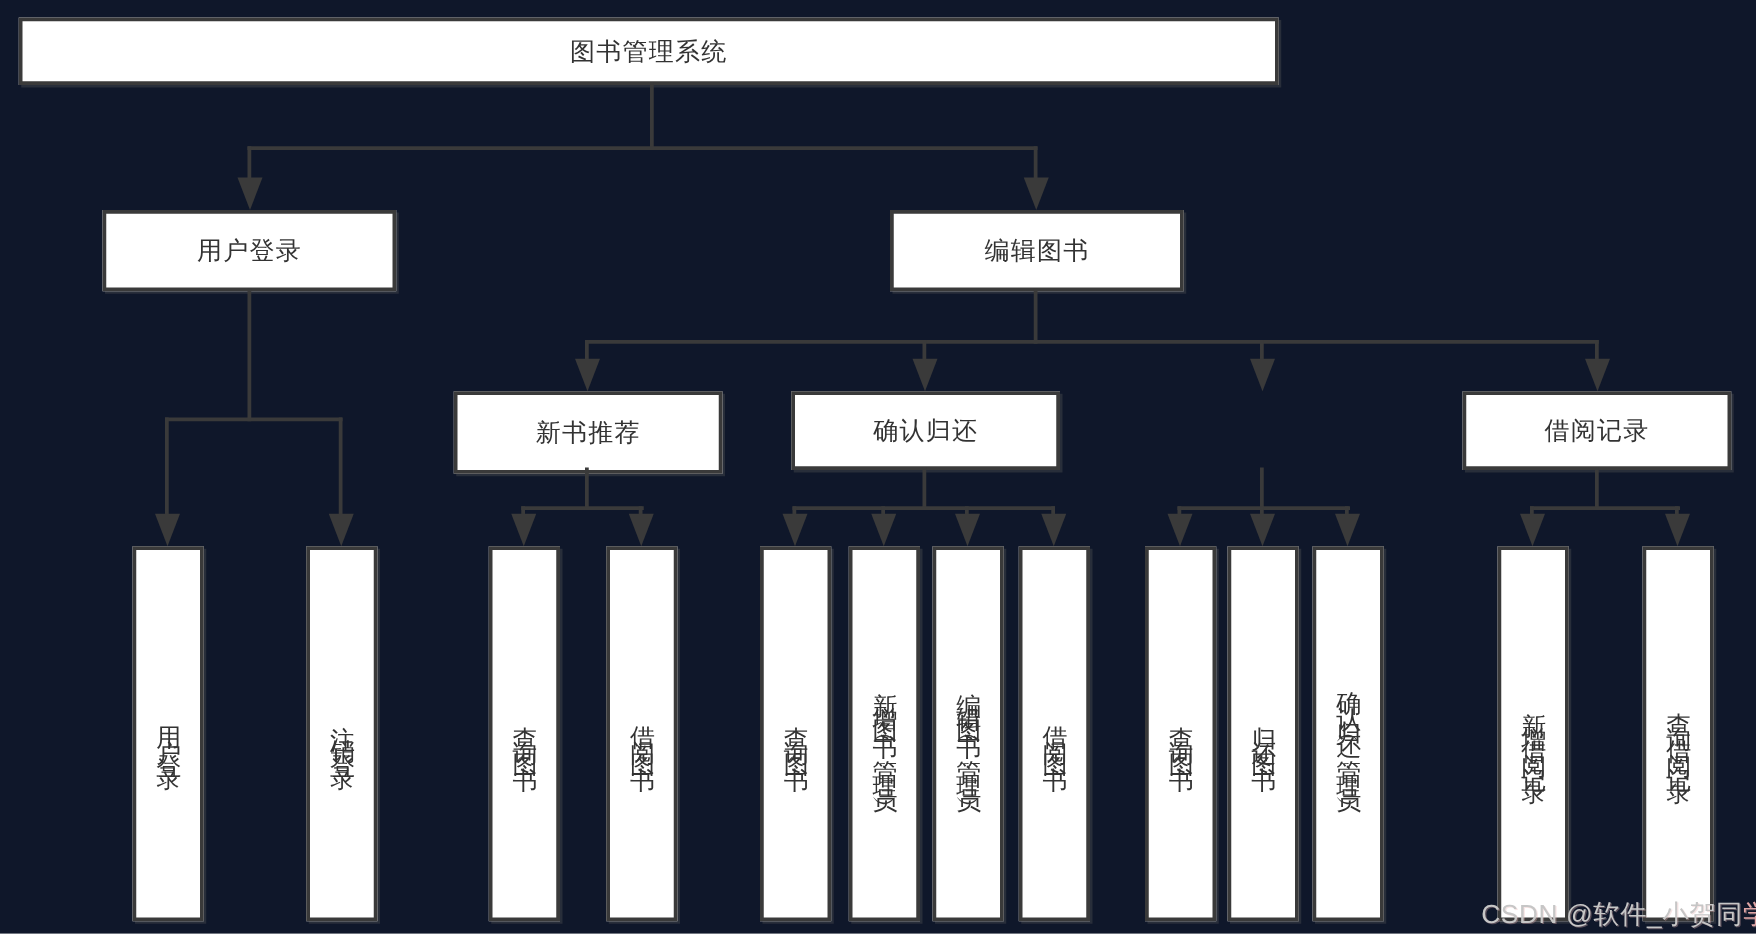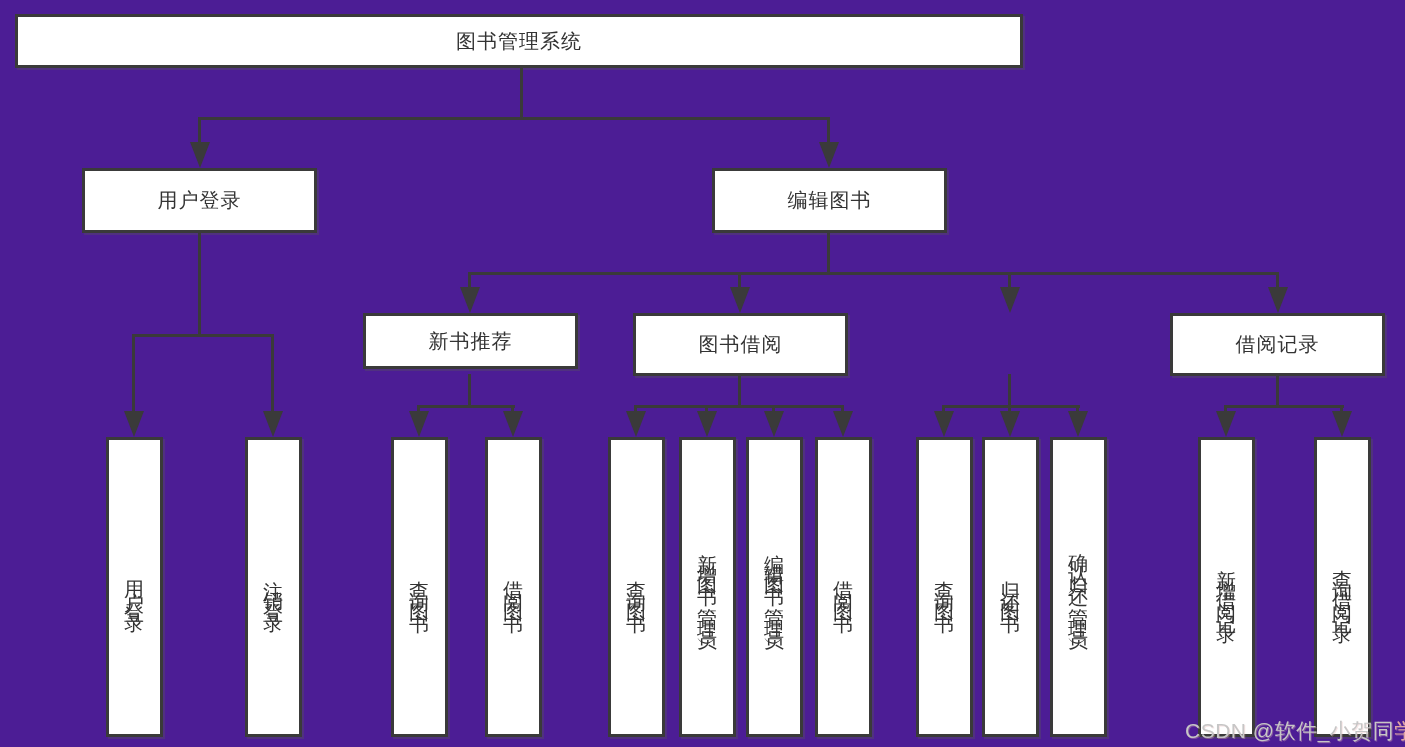--- a/index.html
+++ b/index.html
@@ -1,20 +1,20 @@
 <!DOCTYPE html>
 <html><head>
 <meta charset="utf-8">
 <style>
   html,body{margin:0;padding:0;background:#ffffff;}
   body{font-family:"Liberation Sans", sans-serif;}
   #canvas{
     position:relative;
     width:1405px;height:747px;
-    background:#4c1d95;
+    background:#0f172a;
     overflow:hidden;
     color:#333333;
     text-decoration:underline;
   }
   .box{
     position:absolute;
     box-sizing:border-box;
     background:#ffffff;
     border:3px solid #3a3a3a;
     box-shadow:2px 2px 0 rgba(90,90,90,0.35);
@@ -89,25 +89,25 @@
   <div class="hline" style="left:468px;top:272px;width:811px;"></div>
   <div class="vline" style="left:468px;top:272px;height:17px;"></div>
   <div class="arrow" style="left:460px;top:287px;"></div>
   <div class="vline" style="left:738px;top:272px;height:17px;"></div>
   <div class="arrow" style="left:730px;top:287px;"></div>
   <div class="vline" style="left:1008px;top:272px;height:17px;"></div>
   <div class="arrow" style="left:1000px;top:287px;"></div>
   <div class="vline" style="left:1276px;top:272px;height:17px;"></div>
   <div class="arrow" style="left:1268px;top:287px;"></div>
 
-  <div class="box" style="left:363px;top:313px;width:215px;height:56px;">
+  <div class="box" style="left:363px;top:313px;width:215px;height:66px;">
     <span>新书推荐</span>
   </div>
   <div class="box" style="left:633px;top:313px;width:215px;height:63px;">
-    <span>图书借阅</span>
+    <span>确认归还</span>
   </div>
   <div class="box" style="left:1170px;top:313px;width:215px;height:63px;">
     <span>借阅记录</span>
   </div>
 
   <div class="vline" style="left:468px;top:374px;height:34px;"></div>
   <div class="hline" style="left:417px;top:405px;width:98px;"></div>
   <div class="vline" style="left:417px;top:405px;height:9px;"></div>
   <div class="arrow" style="left:409px;top:411px;"></div>
   <div class="vline" style="left:511px;top:405px;height:9px;"></div>

